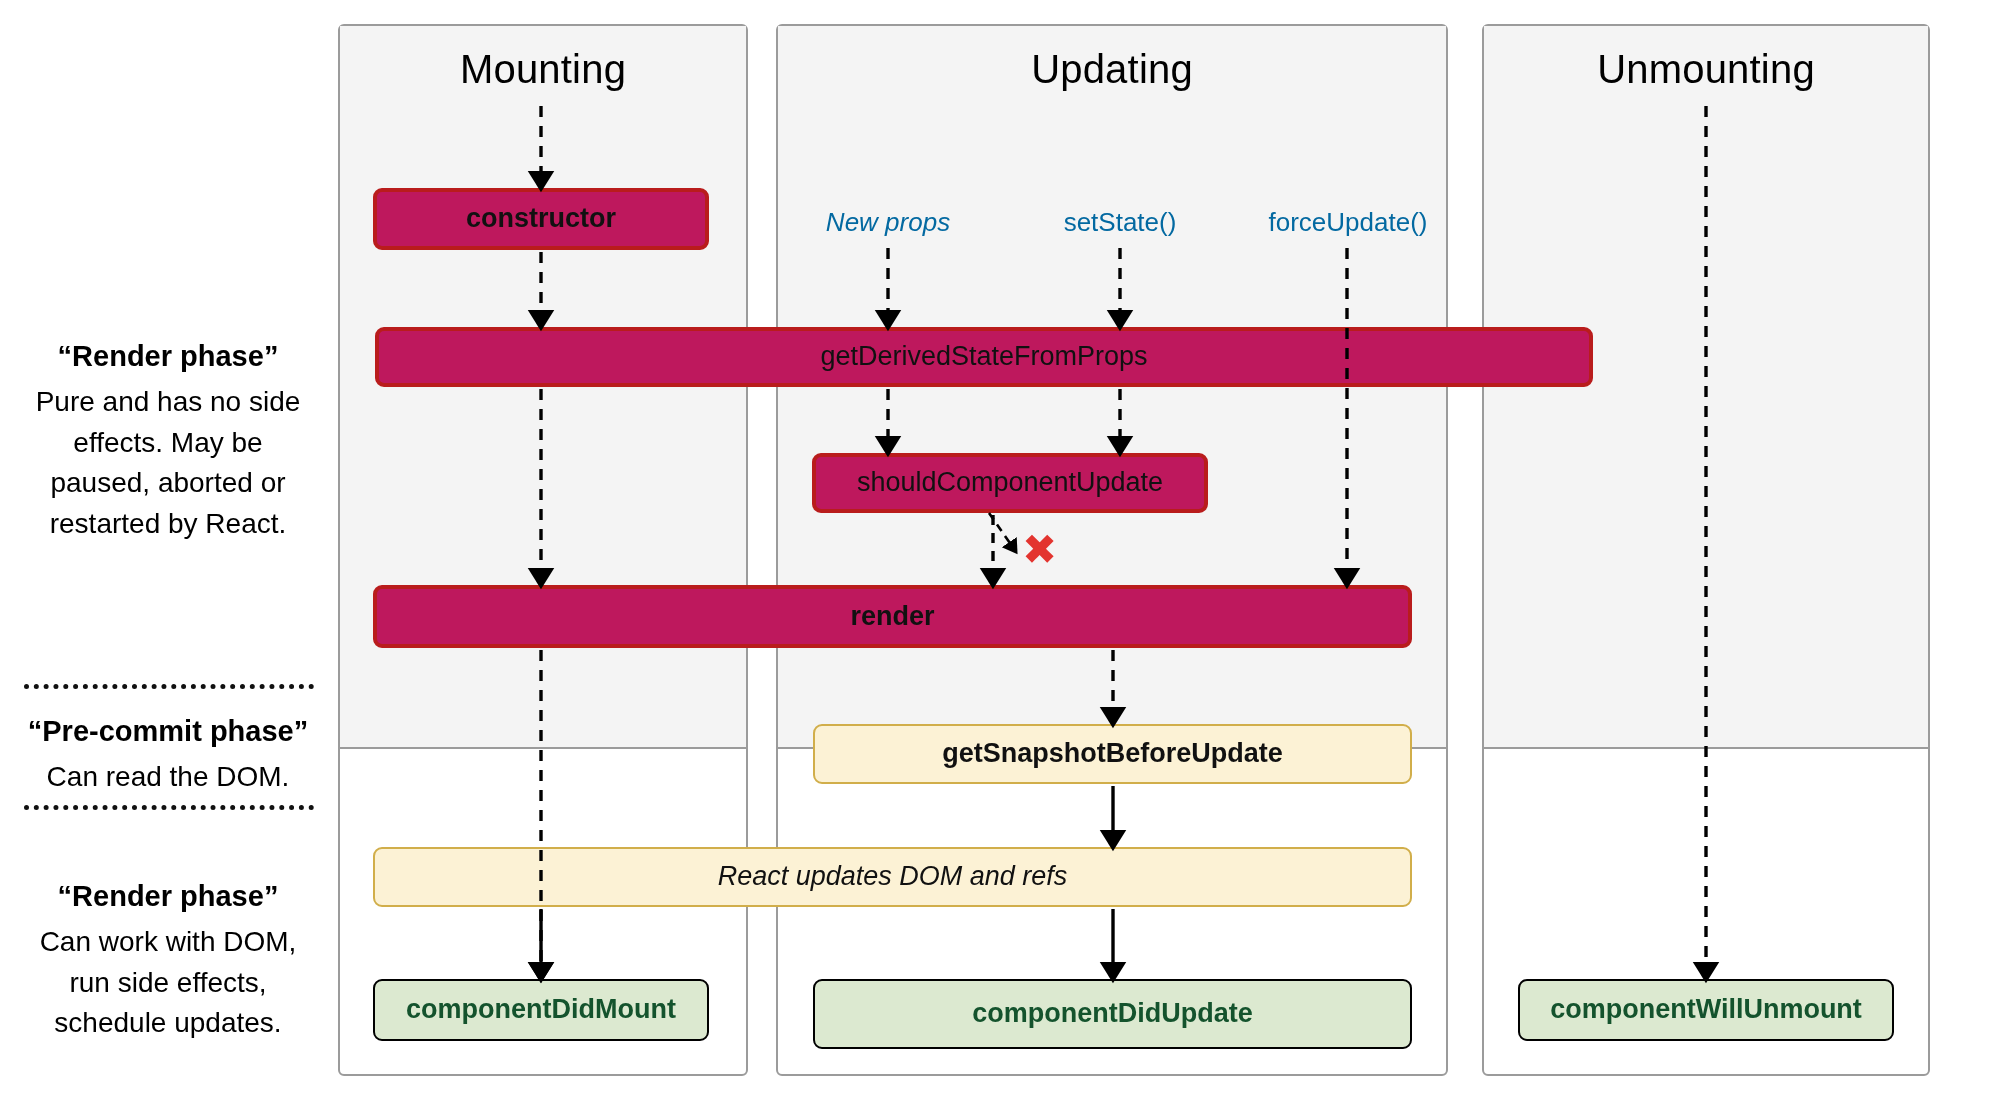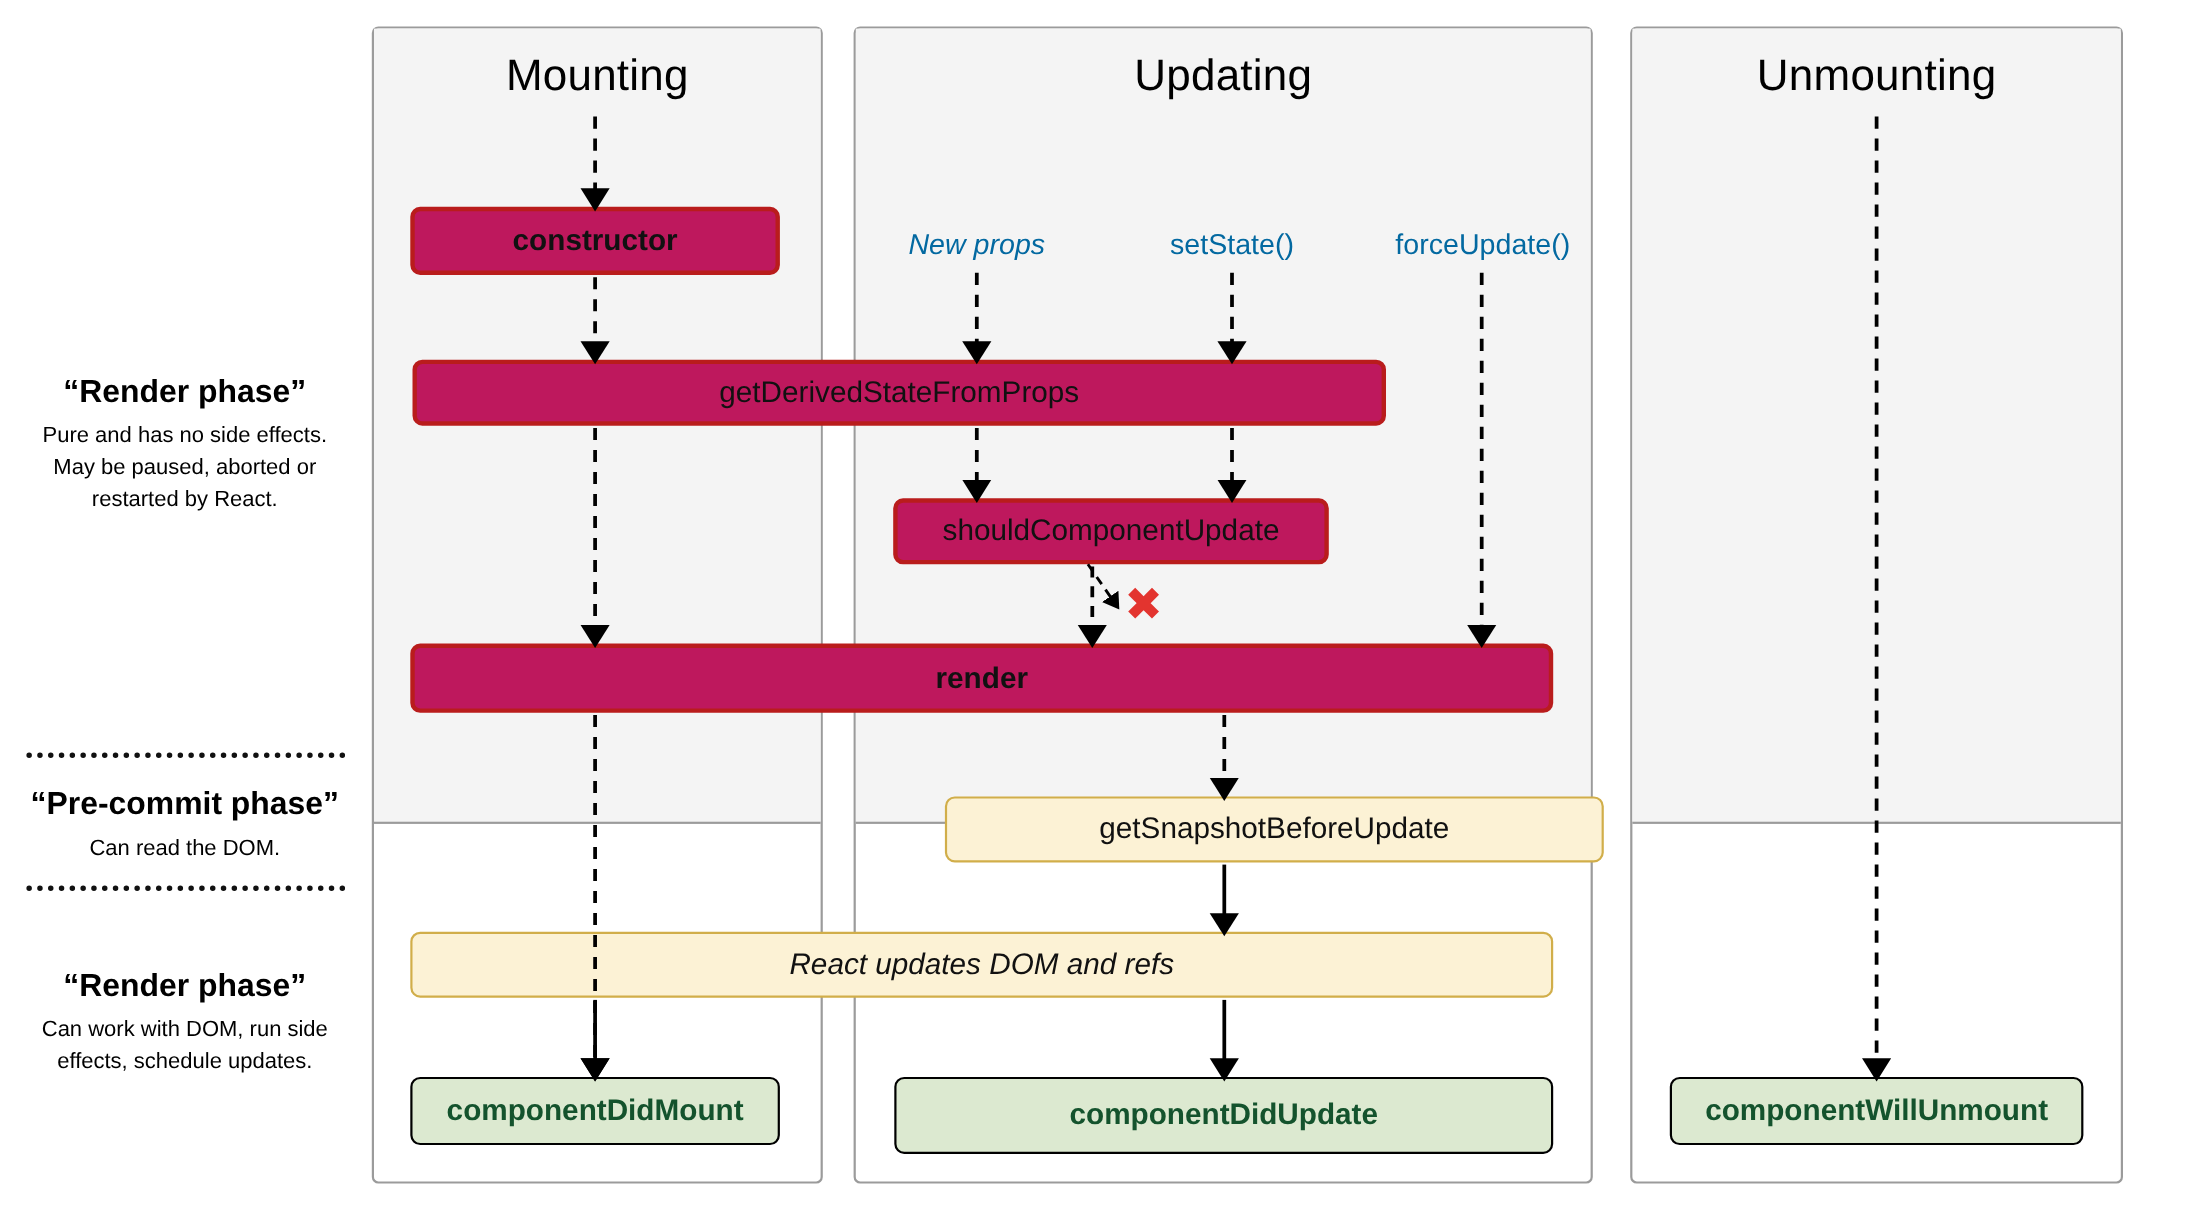--- a/index.html
+++ b/index.html
@@ -26,21 +26,21 @@
   .node.bold{font-weight:700;}
   .node.italic{font-style:italic;}
 
   
   .trigger{position:absolute;font-size:26px;text-align:center;white-space:nowrap;color:#0369a1;}
   .trigger.italic{font-style:italic;}
 
   
   .legend-title{position:absolute;text-align:center;font-size:29px;
                 font-weight:700;color:#000;white-space:nowrap;}
-  .legend-body{position:absolute;text-align:center;font-size:20px;
+  .legend-body{position:absolute;text-align:center;font-size:28px;
                line-height:1.45;color:#000;}
   .legend-rule{position:absolute;height:0;
                border-top:5px dotted #111;}
 
   
   #arrows{position:absolute;left:0;top:0;width:2000px;height:1097px;
           pointer-events:none;}
 
   .xmark{position:absolute;color:#e3342f;font-size:42px;font-weight:700;
          line-height:1;font-family:"DejaVu Sans",sans-serif;}
@@ -78,27 +78,27 @@
 
   <div class="legend-title" style="left:10px;top:880px;width:316px;">“Render phase”</div>
   <div class="legend-body" style="left:28px;top:922px;width:280px;">Can work with DOM, run side effects, schedule updates.</div>
 
   <div class="trigger italic" style="left:768px;top:207px;width:240px;">New props</div>
   <div class="trigger" style="left:1010px;top:207px;width:220px;">setState()</div>
   <div class="trigger" style="left:1228px;top:207px;width:240px;">forceUpdate()</div>
 
   <div class="node blue bold" style="left:373px;top:188px;width:336px;height:62px;">constructor</div>
 
-  <div class="node blue" style="left:375px;top:327px;width:885px;height:60px;">getDerivedStateFromProps</div>
+  <div class="node blue" style="left:375px;top:327px;width:1218px;height:60px;">getDerivedStateFromProps</div>
 
   <div class="node blue" style="left:812px;top:453px;width:396px;height:60px;">shouldComponentUpdate</div>
 
   <div class="node blue bold" style="left:373px;top:585px;width:1039px;height:63px;">render</div>
 
-  <div class="node yellow" style="left:859px;top:724px;width:599px;height:60px;">getSnapshotBeforeUpdate</div>
+  <div class="node yellow" style="left:813px;top:724px;width:599px;height:60px;font-weight:bold;">getSnapshotBeforeUpdate</div>
 
   <div class="node yellow italic" style="left:373px;top:847px;width:1039px;height:60px;">React updates DOM and refs</div>
 
   <div class="node green bold" style="left:373px;top:979px;width:336px;height:62px;">componentDidMount</div>
 
   <div class="node green bold" style="left:813px;top:979px;width:599px;height:70px;">componentDidUpdate</div>
 
   <div class="node green bold" style="left:1518px;top:979px;width:376px;height:62px;">componentWillUnmount</div>
 
   <div class="xmark" style="left:1022px;top:529px;">✖</div>

